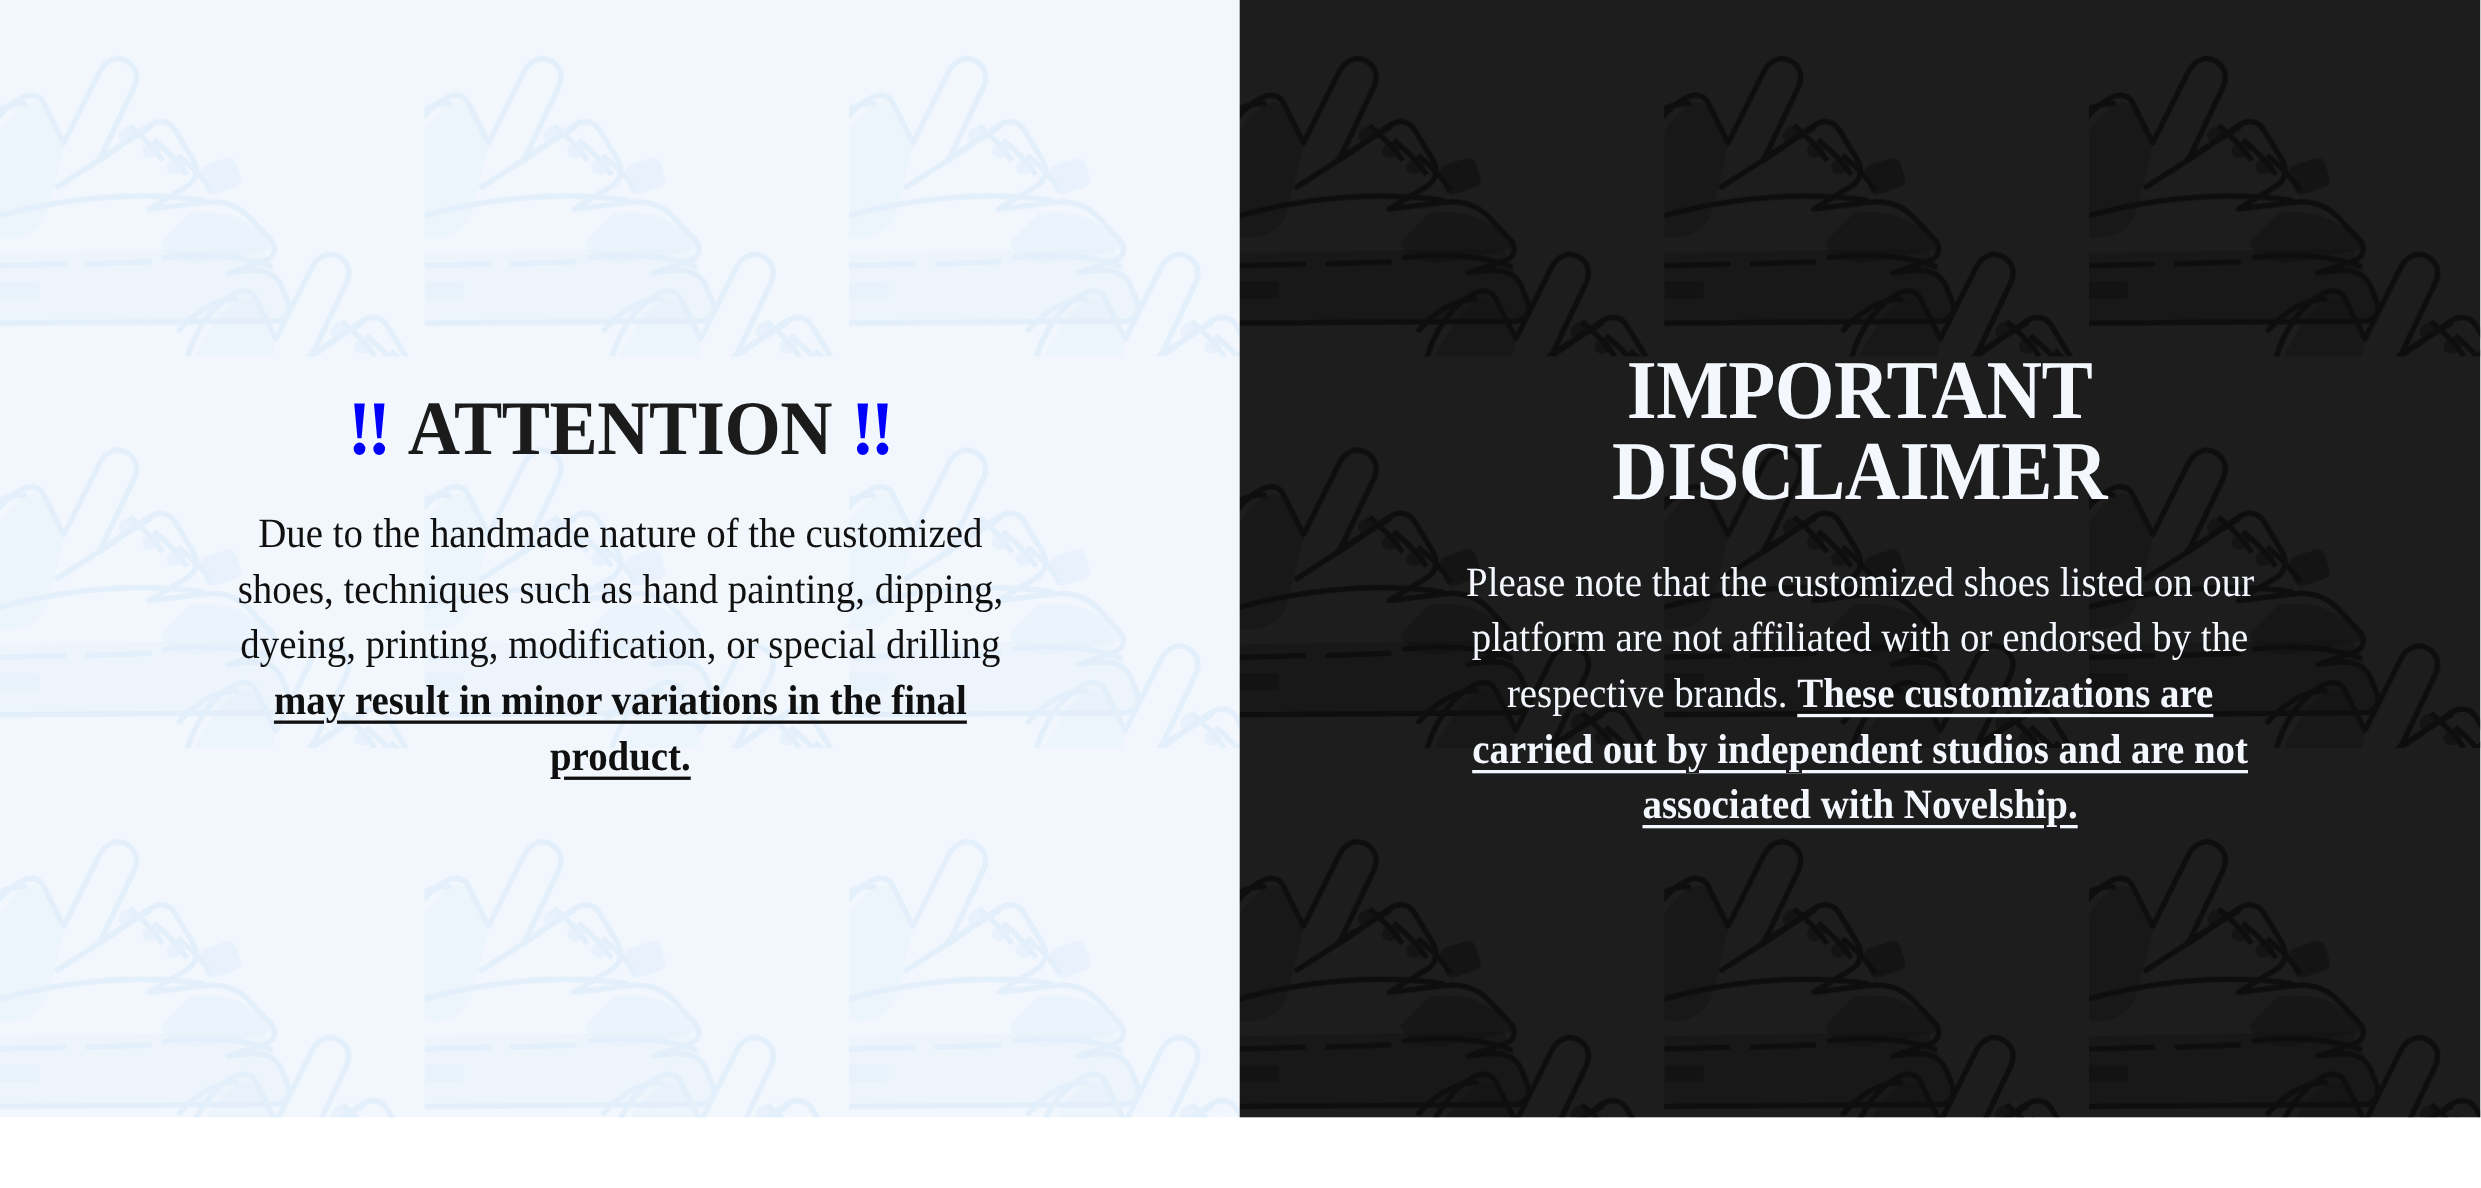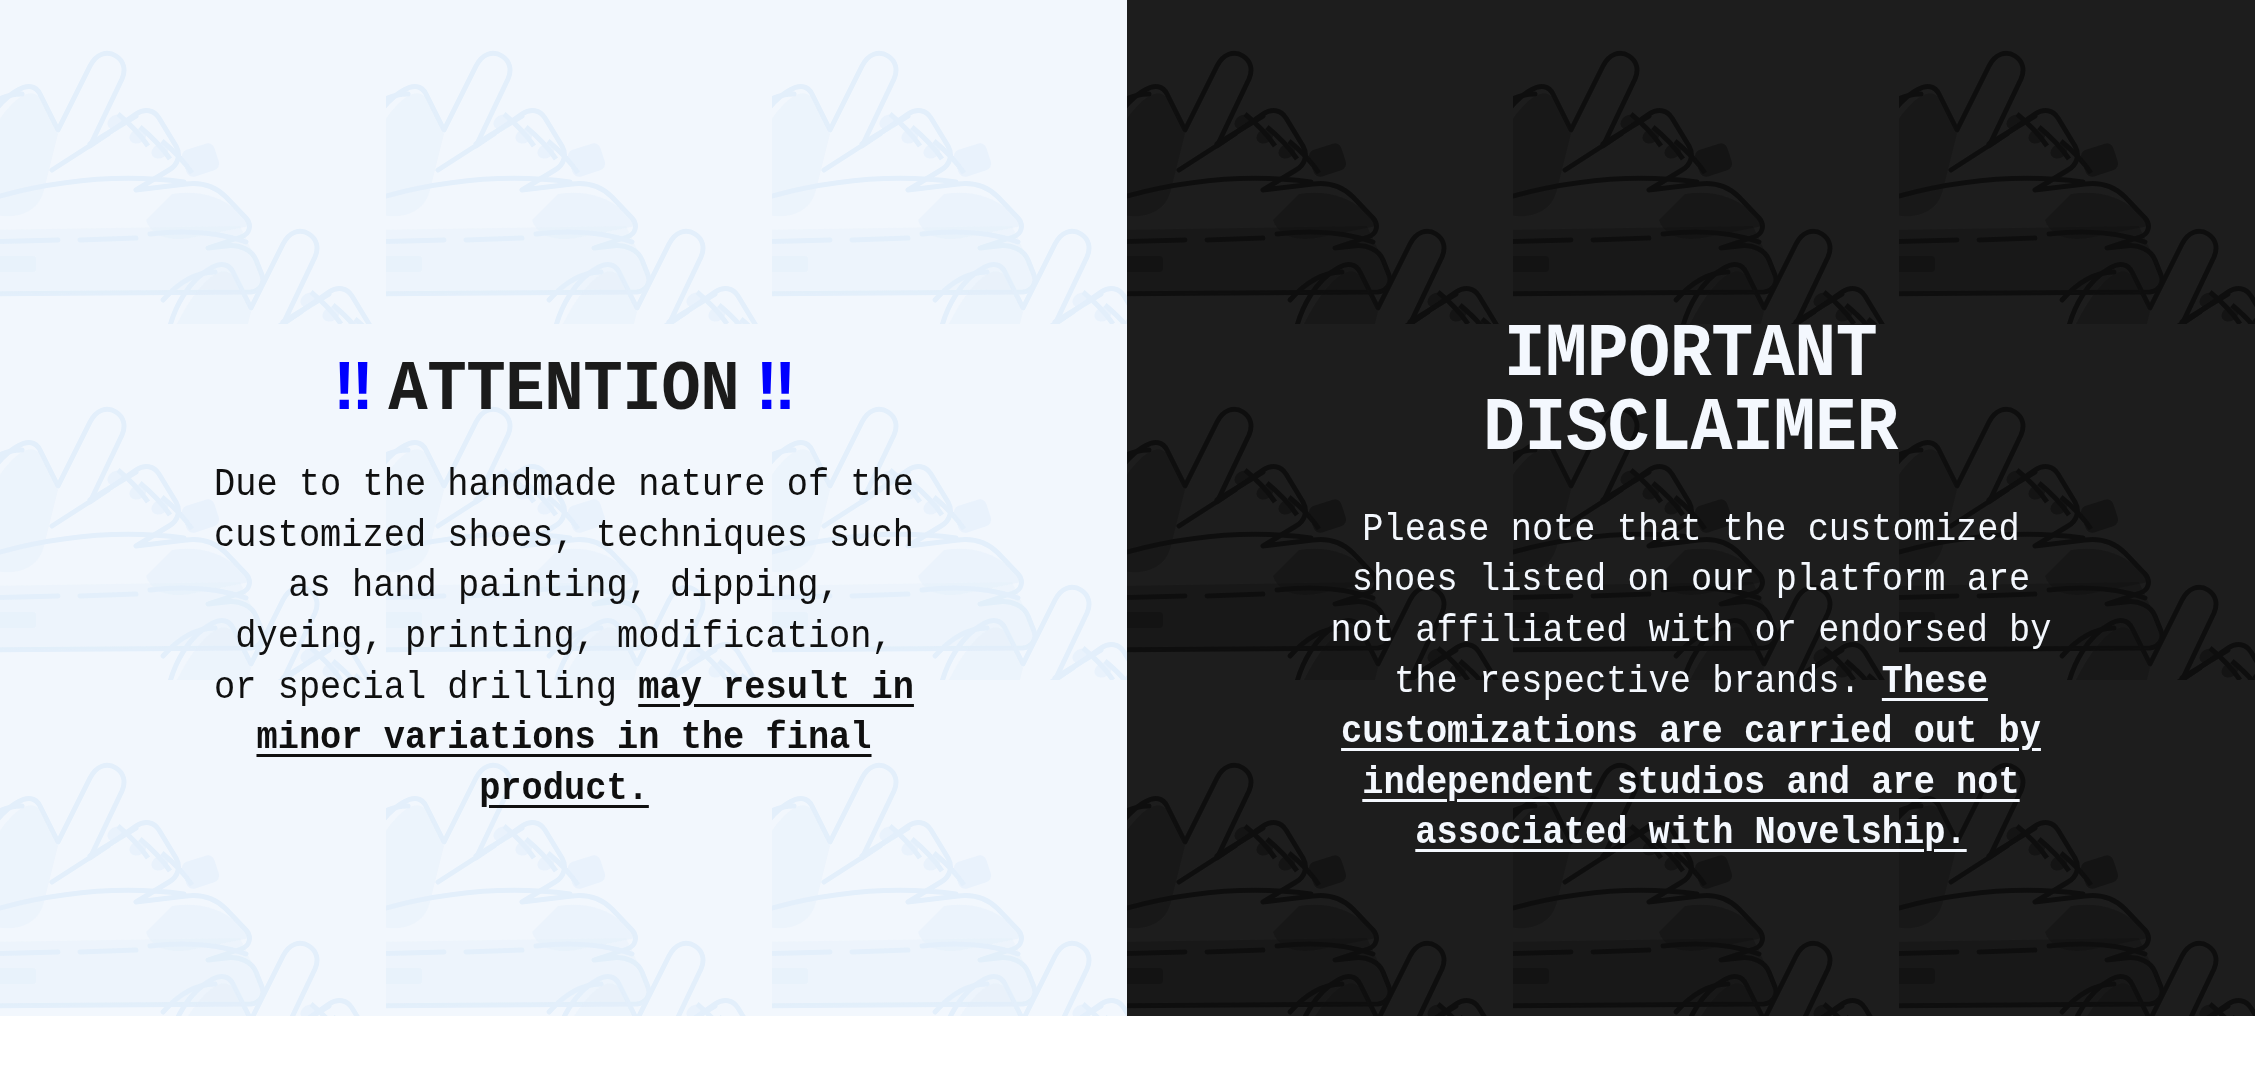--- a/index.html
+++ b/index.html
@@ -6,21 +6,21 @@
     margin: 0;
     padding: 0;
     background: #ffffff;
   }
   .banner {
     position: relative;
     width: 2255px;
     height: 1016px;
     display: flex;
     overflow: hidden;
-    font-family: Liberation Mono, monospace;
+    font-family: Liberation Serif, serif;
   }
 
   
   .panel {
     position: relative;
     height: 100%;
     overflow: hidden;
     display: flex;
     align-items: flex-start;
     justify-content: center;

